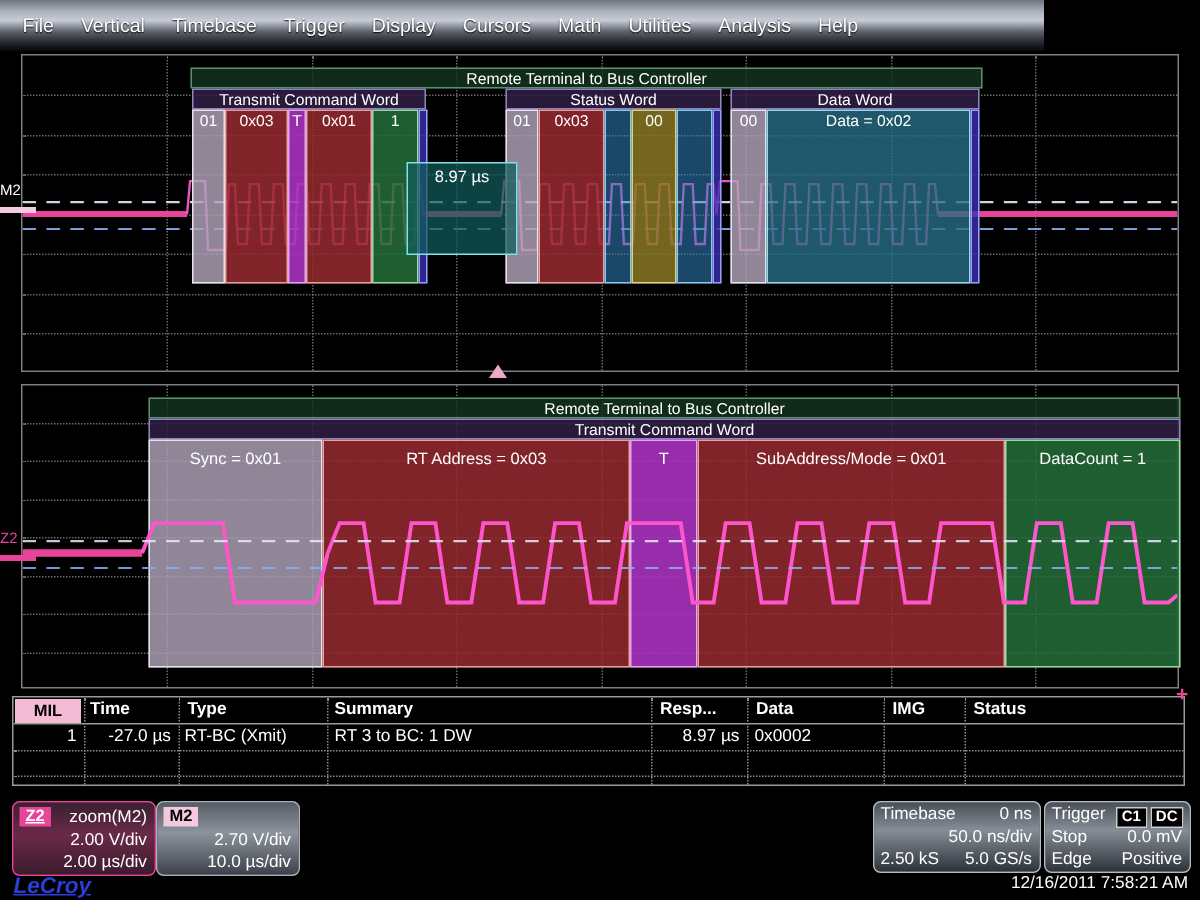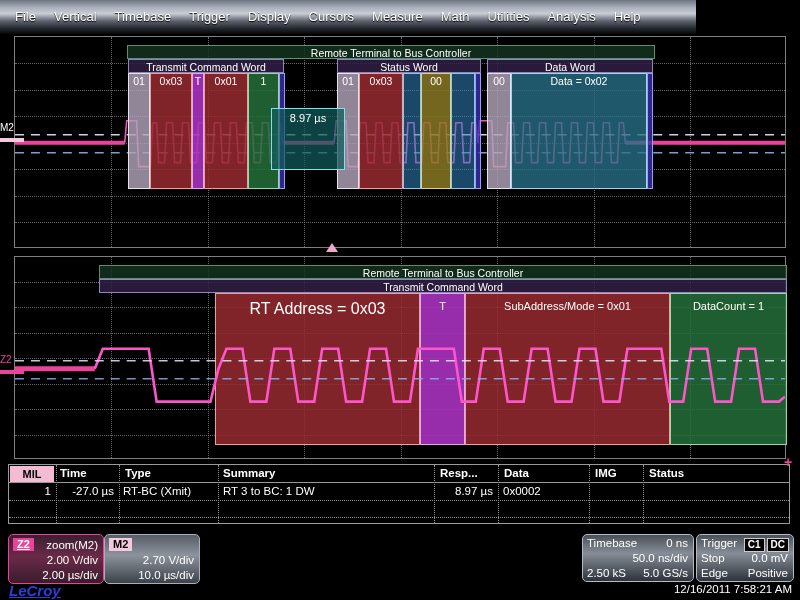--- a/index.html
+++ b/index.html
@@ -125,21 +125,20 @@
 
 <div id="app">
 
   <div class="menubar">
     <div class="mi">File</div>
     <div class="mi">Vertical</div>
     <div class="mi">Timebase</div>
     <div class="mi">Trigger</div>
     <div class="mi">Display</div>
     <div class="mi">Cursors</div>
-    <div class="mi">Measure</div>
     <div class="mi">Math</div>
     <div class="mi">Utilities</div>
     <div class="mi">Analysis</div>
     <div class="mi">Help</div>
   </div>
 
   <div class="gridwrap">
 
     <div class="grid" id="grid-top">
       <div class="gridlines">
@@ -271,21 +270,24 @@
         <div class="gl-h" style="top:178px"></div>
       </div>
 
       <div class="proto p-outer" style="left:84px; top:8px; width:688px; height:14px;">
         <div class="p-lab">Remote Terminal to Bus Controller</div>
       </div>
       <div class="proto p-mid" style="left:84px; top:22px; width:688px; height:14px;">
         <div class="p-lab">Transmit Command Word</div>
       </div>
 
-      <div class="proto p-field f-addr" style="left:200px; top:36px; width:205px; height:152px; font-size:16px;">
+      <div class="proto p-field f-sync" style="left:84px;  top:36px; width:116px; height:152px; font-size:11px;">
+          <div class="p-lab" style="top:7px">Sync = 0x01</div>
+        </div>
+      <div class="proto p-field f-addr" style="left:200px; top:36px; width:205px; height:152px; font-size:11px;">
           <div class="p-lab" style="top:7px">RT Address = 0x03</div>
         </div>
       <div class="proto p-field f-tr" style="left:405px; top:36px; width:45px;  height:152px; font-size:11px;">
           <div class="p-lab" style="top:7px">T</div>
         </div>
       <div class="proto p-field f-sub" style="left:450px; top:36px; width:205px; height:152px; font-size:11px;">
           <div class="p-lab" style="top:7px">SubAddress/Mode = 0x01</div>
         </div>
       <div class="proto p-field f-count" style="left:655px; top:36px; width:117px; height:152px; font-size:11px;">
           <div class="p-lab" style="top:7px">DataCount = 1</div>

